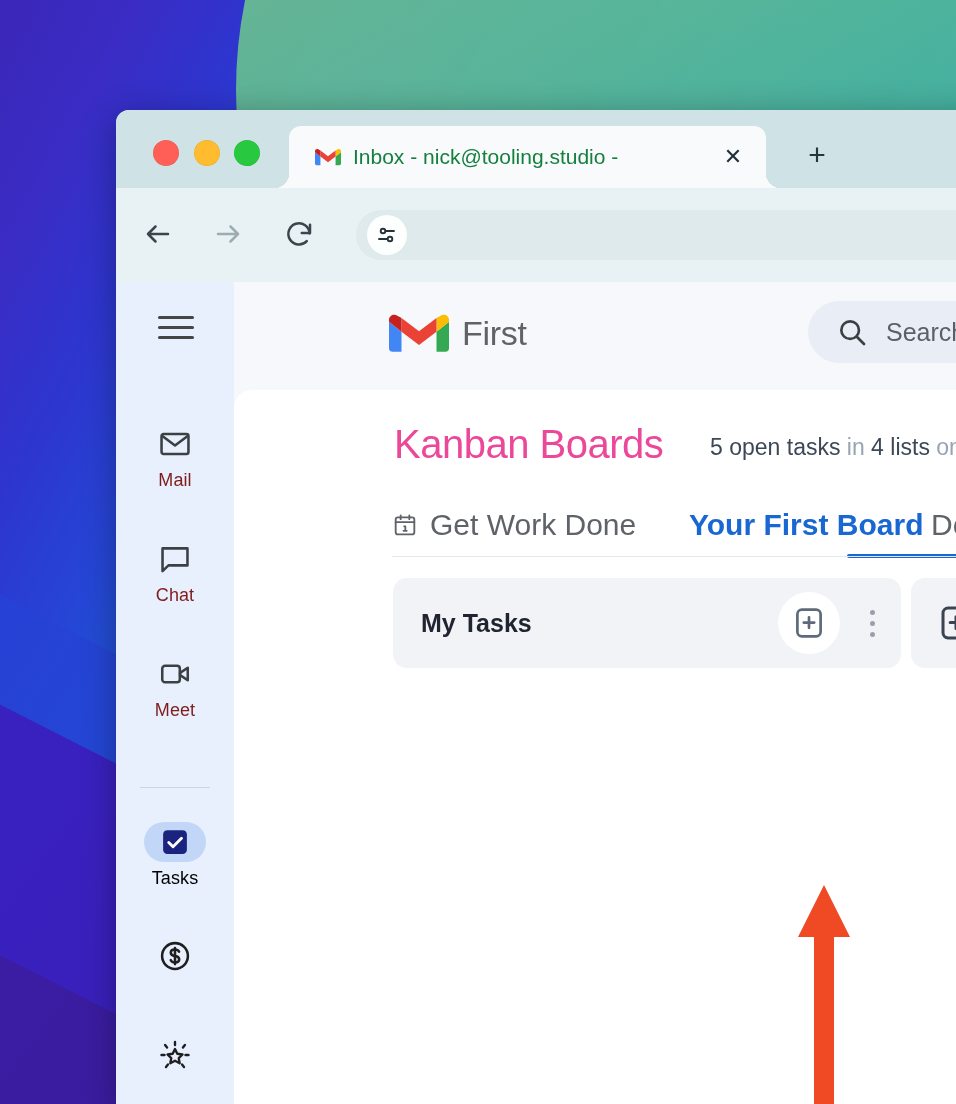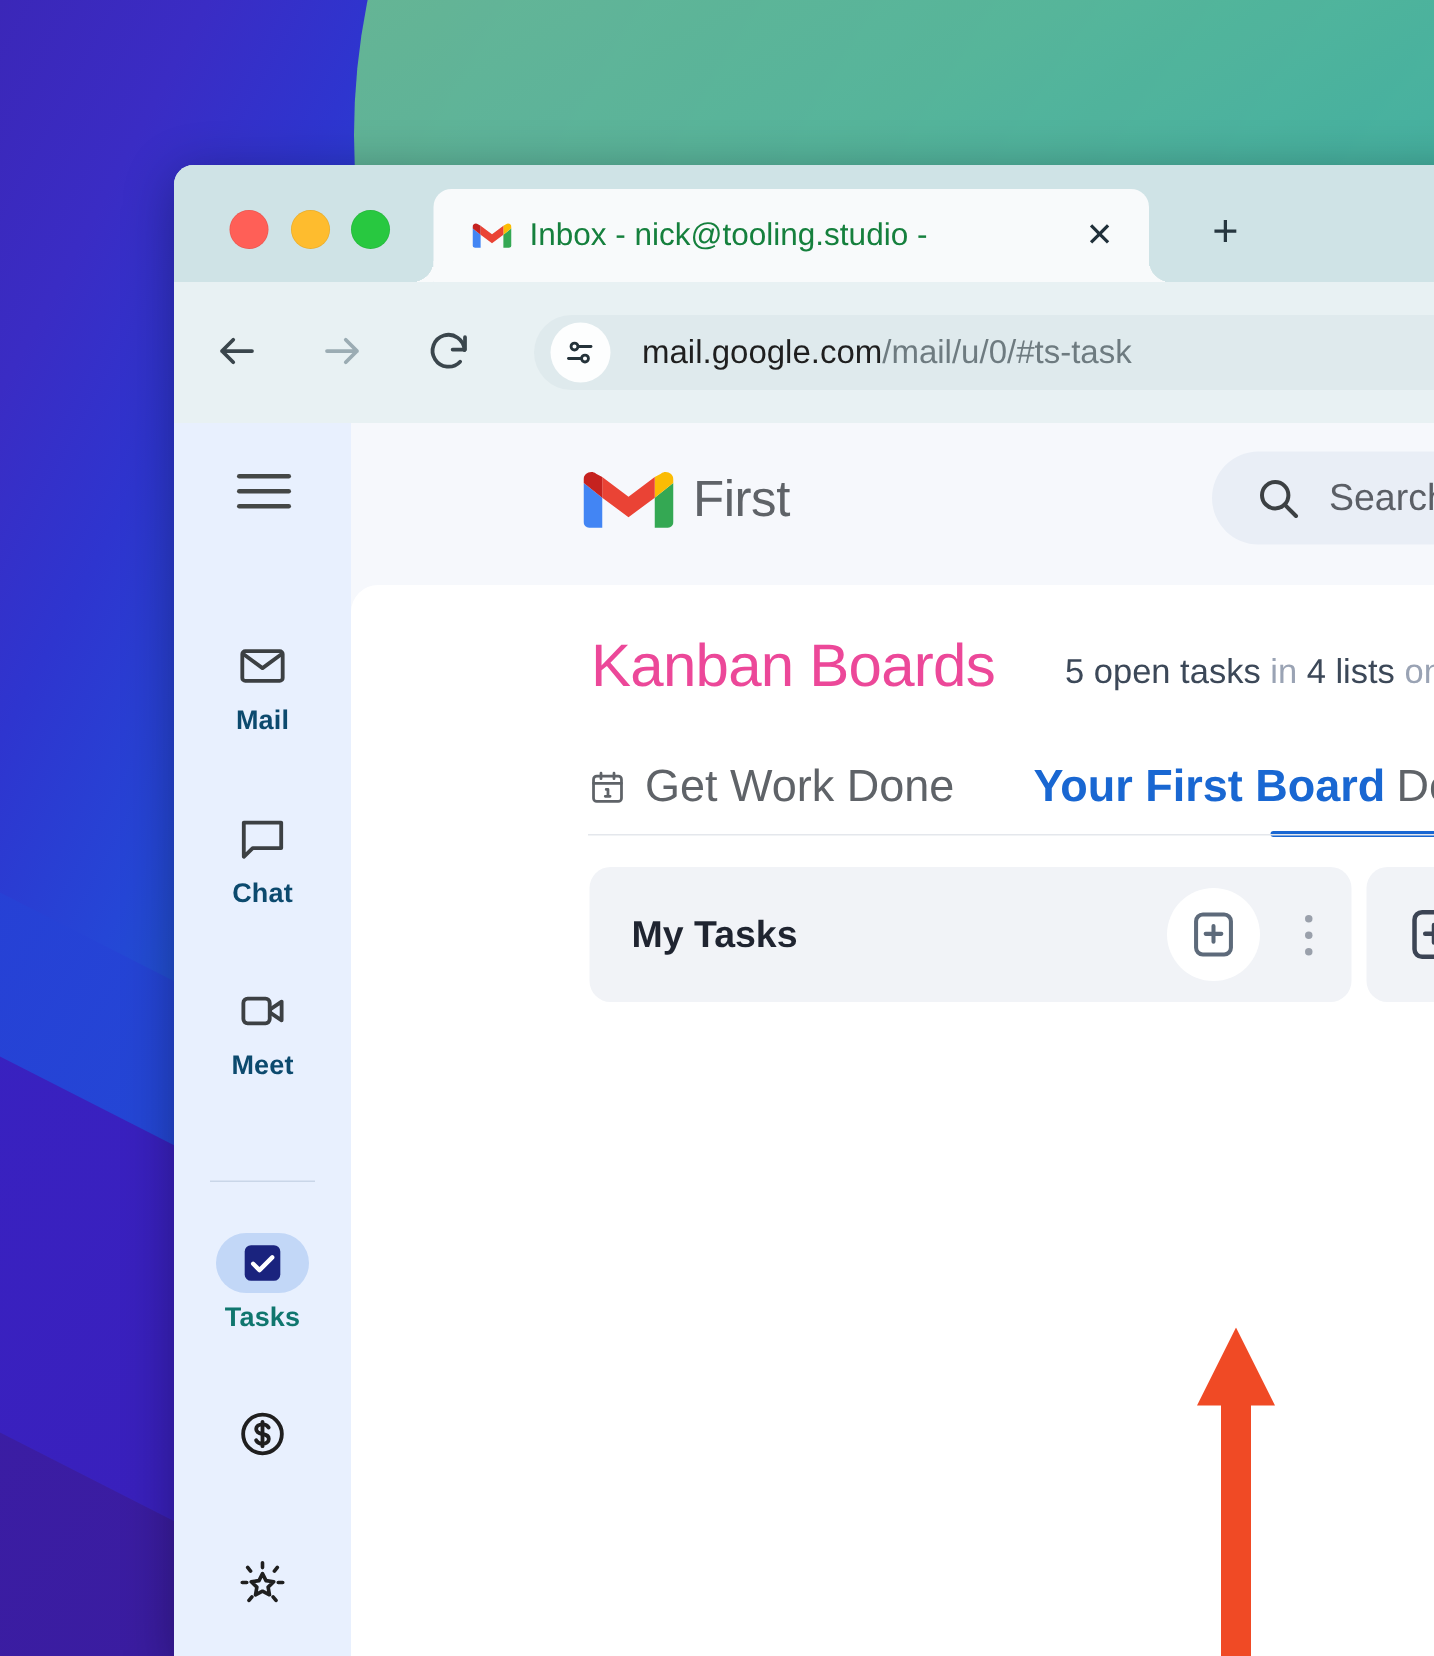--- a/index.html
+++ b/index.html
@@ -137,22 +137,22 @@
   
   #rail{
     position:absolute; left:0; top:0; width:118px; height:828px;
     background:#e8f0fe;
   }
   #hamburger{ position:absolute; left:42px; top:34px; width:36px; height:26px; }
   #hamburger span{ display:block; height:3px; border-radius:2px; background:#444746; margin-bottom:7px; }
 
   .railitem{ position:absolute; left:0; width:118px; text-align:center; }
   .railicon{ height:44px; display:flex; align-items:center; justify-content:center; }
-  .raillabel{ font-size:18px; color:#0c4a6e; margin-top:4px; letter-spacing:.1px;font-weight:bold; }
-  .railitem.active .raillabel{ color:#0f766e; font-weight:700; }
+  .raillabel{ font-size:18px; color:#7f1d1d; margin-top:4px; letter-spacing:.1px; }
+  .railitem.active .raillabel{ color:#000000; font-weight:400; }
   .pill{ width:62px; height:40px; border-radius:20px; margin:0 auto;
     display:flex; align-items:center; justify-content:center; }
   .pill.sel{ background:#c2d7f7; }
   #raildivider{ position:absolute; left:24px; top:505px; width:70px; height:1px; background:#c9d6e8; }
 
   
   #content{ position:absolute; left:118px; top:0; width:762px; height:828px;
     background:#f6f8fc; }
   #contentcard{
     position:absolute; left:0; top:108px; width:762px; height:720px;
@@ -269,23 +269,20 @@
 
     <div id="omnibox">
       <div id="siteinfo">
         <svg width="24" height="24" viewBox="0 0 24 24" fill="none" stroke="#25333a" stroke-width="1.9" stroke-linecap="round">
           <circle cx="8" cy="8" r="2.3"></circle>
           <path d="M11 8h8"></path>
           <circle cx="15" cy="16" r="2.3"></circle>
           <path d="M12 16H4"></path>
         </svg>
       </div>
-      <div id="urltext">
-        <span>mail.google.com</span><span class="dim">/mail/u/0/#ts-task</span>
-      </div>
     </div>
   </div>
 
   <div id="page">
 
     <div id="rail">
       <div id="hamburger">
         <span></span>
         <span></span>
         <span></span>

